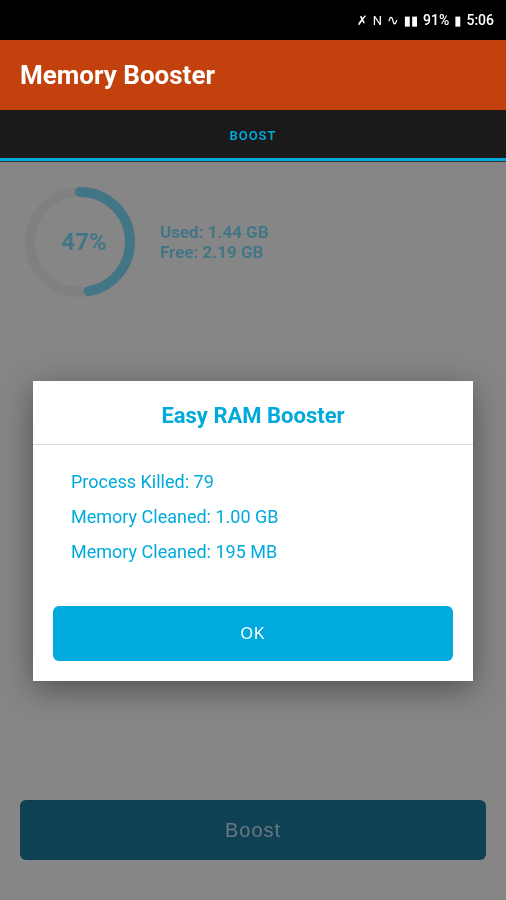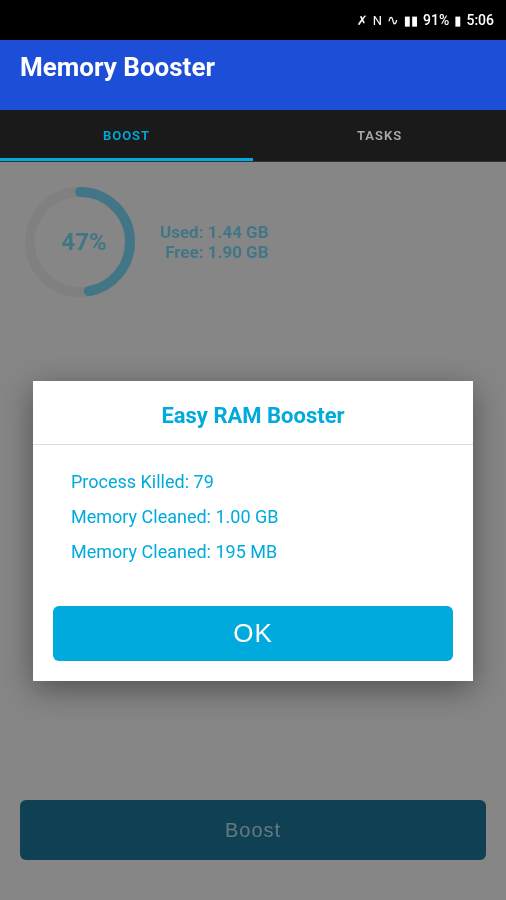--- a/index.html
+++ b/index.html
@@ -34,22 +34,23 @@
     .status-text {
       color: #fff;
       font-size: 14px;
       font-weight: 500;
     }
 
     
     .app-header {
       width: 100%;
       height: 70px;
-      background: #1d4ed8;
-      display: flex;
+      background: #c2410c;
+      display: flex;
+      align-items: center;
       padding: 12px 20px;
     }
 
     .app-title {
       color: #fff;
       font-size: 26px;
       font-weight: bold;
     }
 
     
@@ -126,21 +127,20 @@
       font-weight: bold;
       color: #00aadd;
       z-index: 1;
       margin-left: 8px;
     }
 
     .memory-info {
       display: flex;
       flex-direction: column;
       gap: 0;
-      align-items: flex-end;
     }
 
     .memory-info-row {
       font-size: 17px;
       color: #333;
     }
 
     .memory-info-row span {
       color: #00aadd;
       font-weight: bold;
@@ -216,21 +216,21 @@
       padding: 10px 20px 20px;
     }
 
     .ok-button {
       width: 100%;
       height: 55px;
       background: #00aadd;
       border: none;
       border-radius: 6px;
       color: #fff;
-      font-size: 26px;
+      font-size: 16px;
       font-weight: 500;
       cursor: pointer;
       letter-spacing: 1px;
     }
   </style>
 </head>
 <body>
 
 <div class="status-bar">
   <div class="status-icons">
@@ -246,23 +246,20 @@
   </div>
 </div>
 
 <div class="app-header">
   <span class="app-title">Memory Booster</span>
 </div>
 
 <div class="tab-bar">
   <div class="tab-item active">
     <span>BOOST</span>
-  </div>
-  <div class="tab-item">
-    <span>TASKS</span>
   </div>
 </div>
 
 <div class="main-content">
 
   <div class="memory-stats-area">
     <div class="circle-container">
       <svg class="circle-svg" width="120" height="120" viewBox="0 0 120 120">
 
         <circle cx="60" cy="60" r="50" fill="none" stroke="#ccc" stroke-width="10"></circle>
@@ -271,21 +268,21 @@
       </svg>
       <span class="circle-percent">47%</span>
     </div>
     <div class="memory-info">
       <div class="memory-info-row">
         <span>Used:</span>
         <span>1.44 GB</span>
       </div>
       <div class="memory-info-row">
         <span>Free:</span>
-        <span>1.90 GB</span>
+        <span>2.19 GB</span>
       </div>
     </div>
   </div>
 
   <div class="boost-btn-area">
     <button class="boost-btn">Boost</button>
   </div>
 
   <div class="overlay">
     <div class="dialog">

